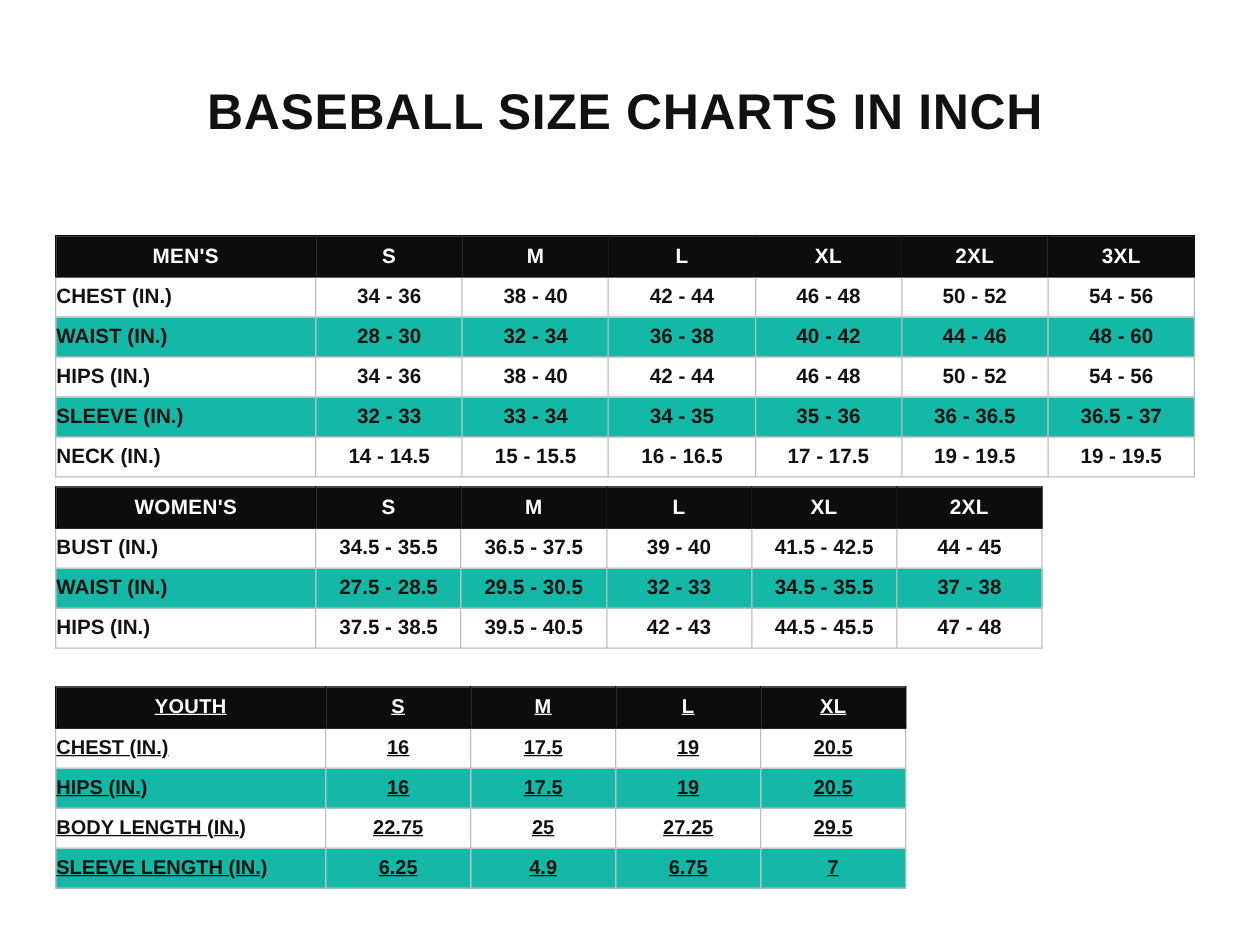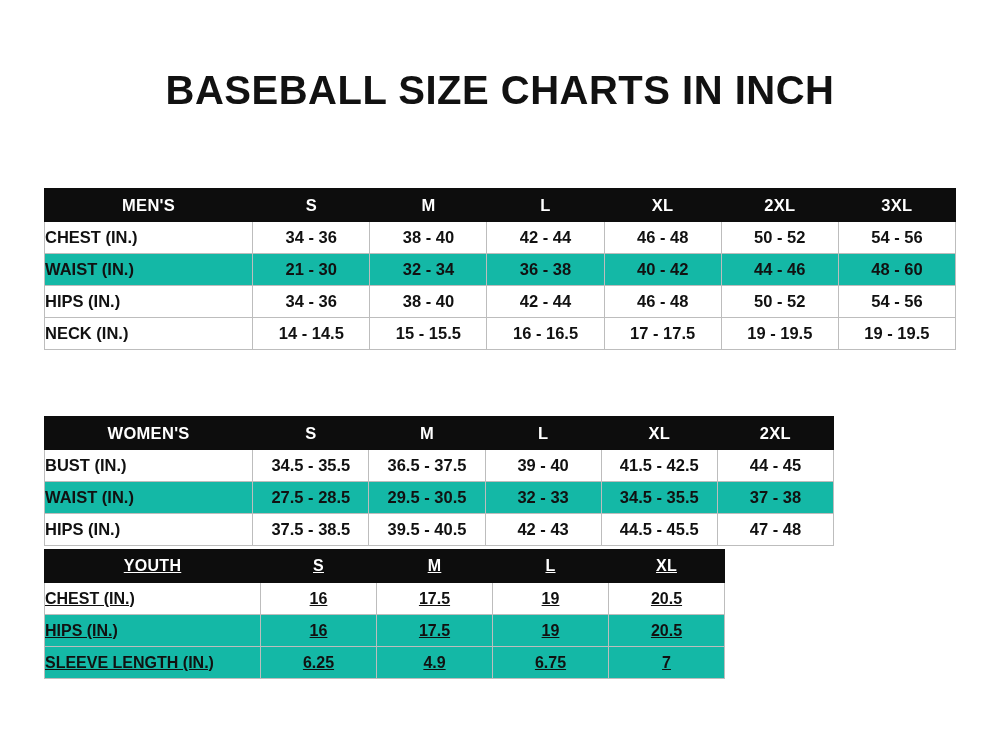--- a/index.html
+++ b/index.html
@@ -73,21 +73,21 @@
   #table-mens {
     top: 188px;
     left: 44px;
     width: 912px;
   }
   #table-mens col.c0 { width: 208px; }
   #table-mens col.c { width: 117px; }
 
   
   #table-womens {
-    top: 416px;
+    top: 389px;
     left: 44px;
     width: 790px;
     border-radius: 29px;
   }
   #table-womens col.c0 { width: 208px; }
   #table-womens col.c { width: 116px; }
 
   
   #table-youth {
     top: 549px;
@@ -133,36 +133,45 @@
           <td class="row-label">CHEST (IN.)</td>
           <td>34 - 36</td>
           <td>38 - 40</td>
           <td>42 - 44</td>
           <td>46 - 48</td>
           <td>50 - 52</td>
           <td>54 - 56</td>
         </tr>
         <tr class="alt">
           <td class="row-label">WAIST (IN.)</td>
-          <td>21 - 30</td>
+          <td>28 - 30</td>
           <td>32 - 34</td>
           <td>36 - 38</td>
           <td>40 - 42</td>
           <td>44 - 46</td>
           <td>48 - 60</td>
         </tr>
         <tr>
           <td class="row-label">HIPS (IN.)</td>
           <td>34 - 36</td>
           <td>38 - 40</td>
           <td>42 - 44</td>
           <td>46 - 48</td>
           <td>50 - 52</td>
           <td>54 - 56</td>
         </tr>
+        <tr class="alt">
+          <td class="row-label">SLEEVE (IN.)</td>
+          <td>32 - 33</td>
+          <td>33 - 34</td>
+          <td>34 - 35</td>
+          <td>35 - 36</td>
+          <td>36 - 36.5</td>
+          <td>36.5 - 37</td>
+        </tr>
         <tr>
           <td class="row-label">NECK (IN.)</td>
           <td>14 - 14.5</td>
           <td>15 - 15.5</td>
           <td>16 - 16.5</td>
           <td>17 - 17.5</td>
           <td>19 - 19.5</td>
           <td>19 - 19.5</td>
         </tr>
       </tbody>
@@ -238,20 +247,27 @@
           <td>19</td>
           <td>20.5</td>
         </tr>
         <tr class="alt">
           <td class="row-label">HIPS (IN.)</td>
           <td>16</td>
           <td>17.5</td>
           <td>19</td>
           <td>20.5</td>
         </tr>
+        <tr>
+          <td class="row-label">BODY LENGTH (IN.)</td>
+          <td>22.75</td>
+          <td>25</td>
+          <td>27.25</td>
+          <td>29.5</td>
+        </tr>
         <tr class="alt">
           <td class="row-label">SLEEVE LENGTH (IN.)</td>
           <td>6.25</td>
           <td>4.9</td>
           <td>6.75</td>
           <td>7</td>
         </tr>
       </tbody>
     </table>
 

